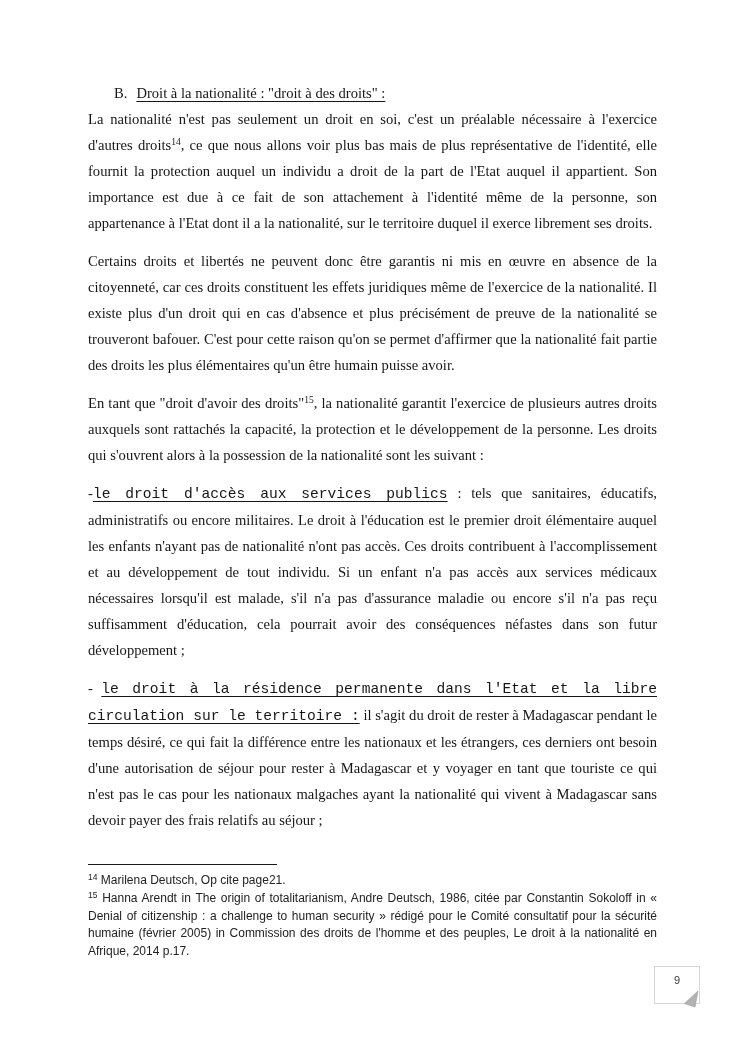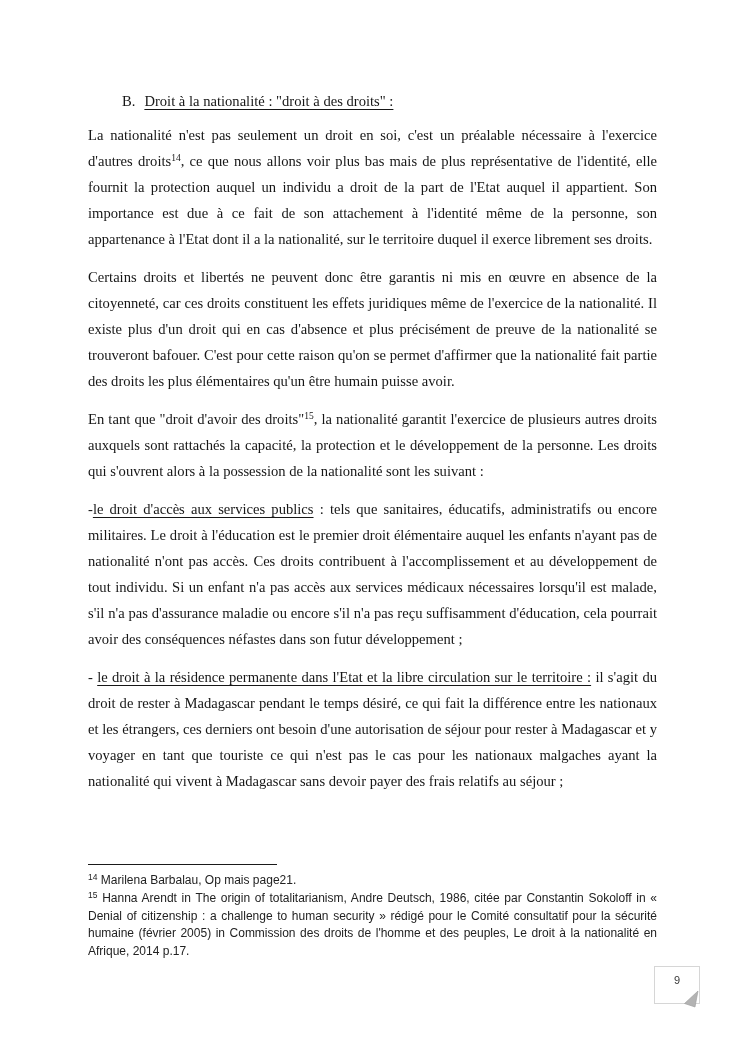--- a/index.html
+++ b/index.html
@@ -16,33 +16,33 @@
   .content {
     position: absolute;
     left: 88px; top: 80px;
     width: 569px;
   }
 
   .heading {
     font-size: 14.6px;
     font-weight: normal;
     line-height: 26px;
-    margin: 8px;
+    margin: 0;
     padding-left: 26px;
   }
   .heading .h-label { margin-right: 9px; }
   .heading .h-title { text-decoration: underline; text-underline-offset: 3px; }
 
   .para {
     font-size: 14.6px;
     line-height: 26px;
     text-align: justify;
     margin: 0 0 12px 0;
   }
-  .para span.u { text-decoration: underline; text-underline-offset: 3px; }
+  .para span.u { text-decoration: underline; text-underline-offset: 3px; font-family: Liberation Mono, monospace; }
   .para sup, .fn sup {
     font-size: 9.5px;
     line-height: 0;
     vertical-align: baseline;
     position: relative;
     top: -5px;
   }
 
   .footnotes {
     position: absolute;
@@ -99,21 +99,21 @@
     <p class="para"><span>En tant que "droit d'avoir des droits"</span><sup>15</sup><span>, la nationalité garantit l'exercice de plusieurs autres droits auxquels sont rattachés la capacité, la protection et le développement de la personne. Les droits qui s'ouvrent alors à la possession de la nationalité sont les suivant :</span></p>
 
     <p class="para"><span>-</span><span class="u">le droit d'accès aux services publics</span><span> : tels que sanitaires, éducatifs, administratifs ou encore militaires. Le droit à l'éducation est le premier droit élémentaire auquel les enfants n'ayant pas de nationalité n'ont pas accès. Ces droits contribuent à l'accomplissement et au développement de tout individu. Si un enfant n'a pas accès aux services médicaux nécessaires lorsqu'il est malade, s'il n'a pas d'assurance maladie ou encore s'il n'a pas reçu suffisamment d'éducation, cela pourrait avoir des conséquences néfastes dans son futur développement ;</span></p>
 
     <p class="para"><span>- </span><span class="u">le droit à la résidence permanente dans l'Etat et la libre circulation sur le territoire :</span><span> il s'agit du droit de rester à Madagascar pendant le temps désiré, ce qui fait la différence entre les nationaux et les étrangers, ces derniers ont besoin d'une autorisation de séjour pour rester à Madagascar et y voyager en tant que touriste ce qui n'est pas le cas pour les nationaux malgaches ayant la nationalité qui vivent à Madagascar sans devoir payer des frais relatifs au séjour ;</span></p>
 
   </div>
 
   <div class="footnotes">
     <div class="fn-sep"></div>
-    <p class="fn"><sup>14</sup><span><span> Marilena Barbalau, Op mais page21.</span></span></p>
+    <p class="fn"><sup>14</sup><span><span> Marilena Deutsch, Op cite page21.</span></span></p>
     <p class="fn"><sup>15</sup><span><span> Hanna Arendt in </span><span class="i">The origin of totalitarianism</span><span>, Andre Deutsch, 1986, citée par Constantin Sokoloff in « Denial of citizenship : a challenge to human security » rédigé pour le Comité consultatif pour la sécurité humaine (février 2005) in Commission des droits de l'homme et des peuples, </span><span class="i">Le droit à la nationalité en Afrique</span><span>, 2014 p.17.</span></span></p>
   </div>
 
   <div class="page-badge">
     <svg width="49" height="43" viewBox="0 0 49 43" aria-hidden="true">
       <rect x="0.5" y="0.5" width="45" height="37" fill="#ffffff" stroke="#d6d6d6"></rect>
       <polygon points="44,25 30.5,37.5 41,41" fill="#b3b3b3" stroke="#9a9a9a" stroke-width="0.6"></polygon>
     </svg>
     <span class="page-num">9</span>
   </div>

